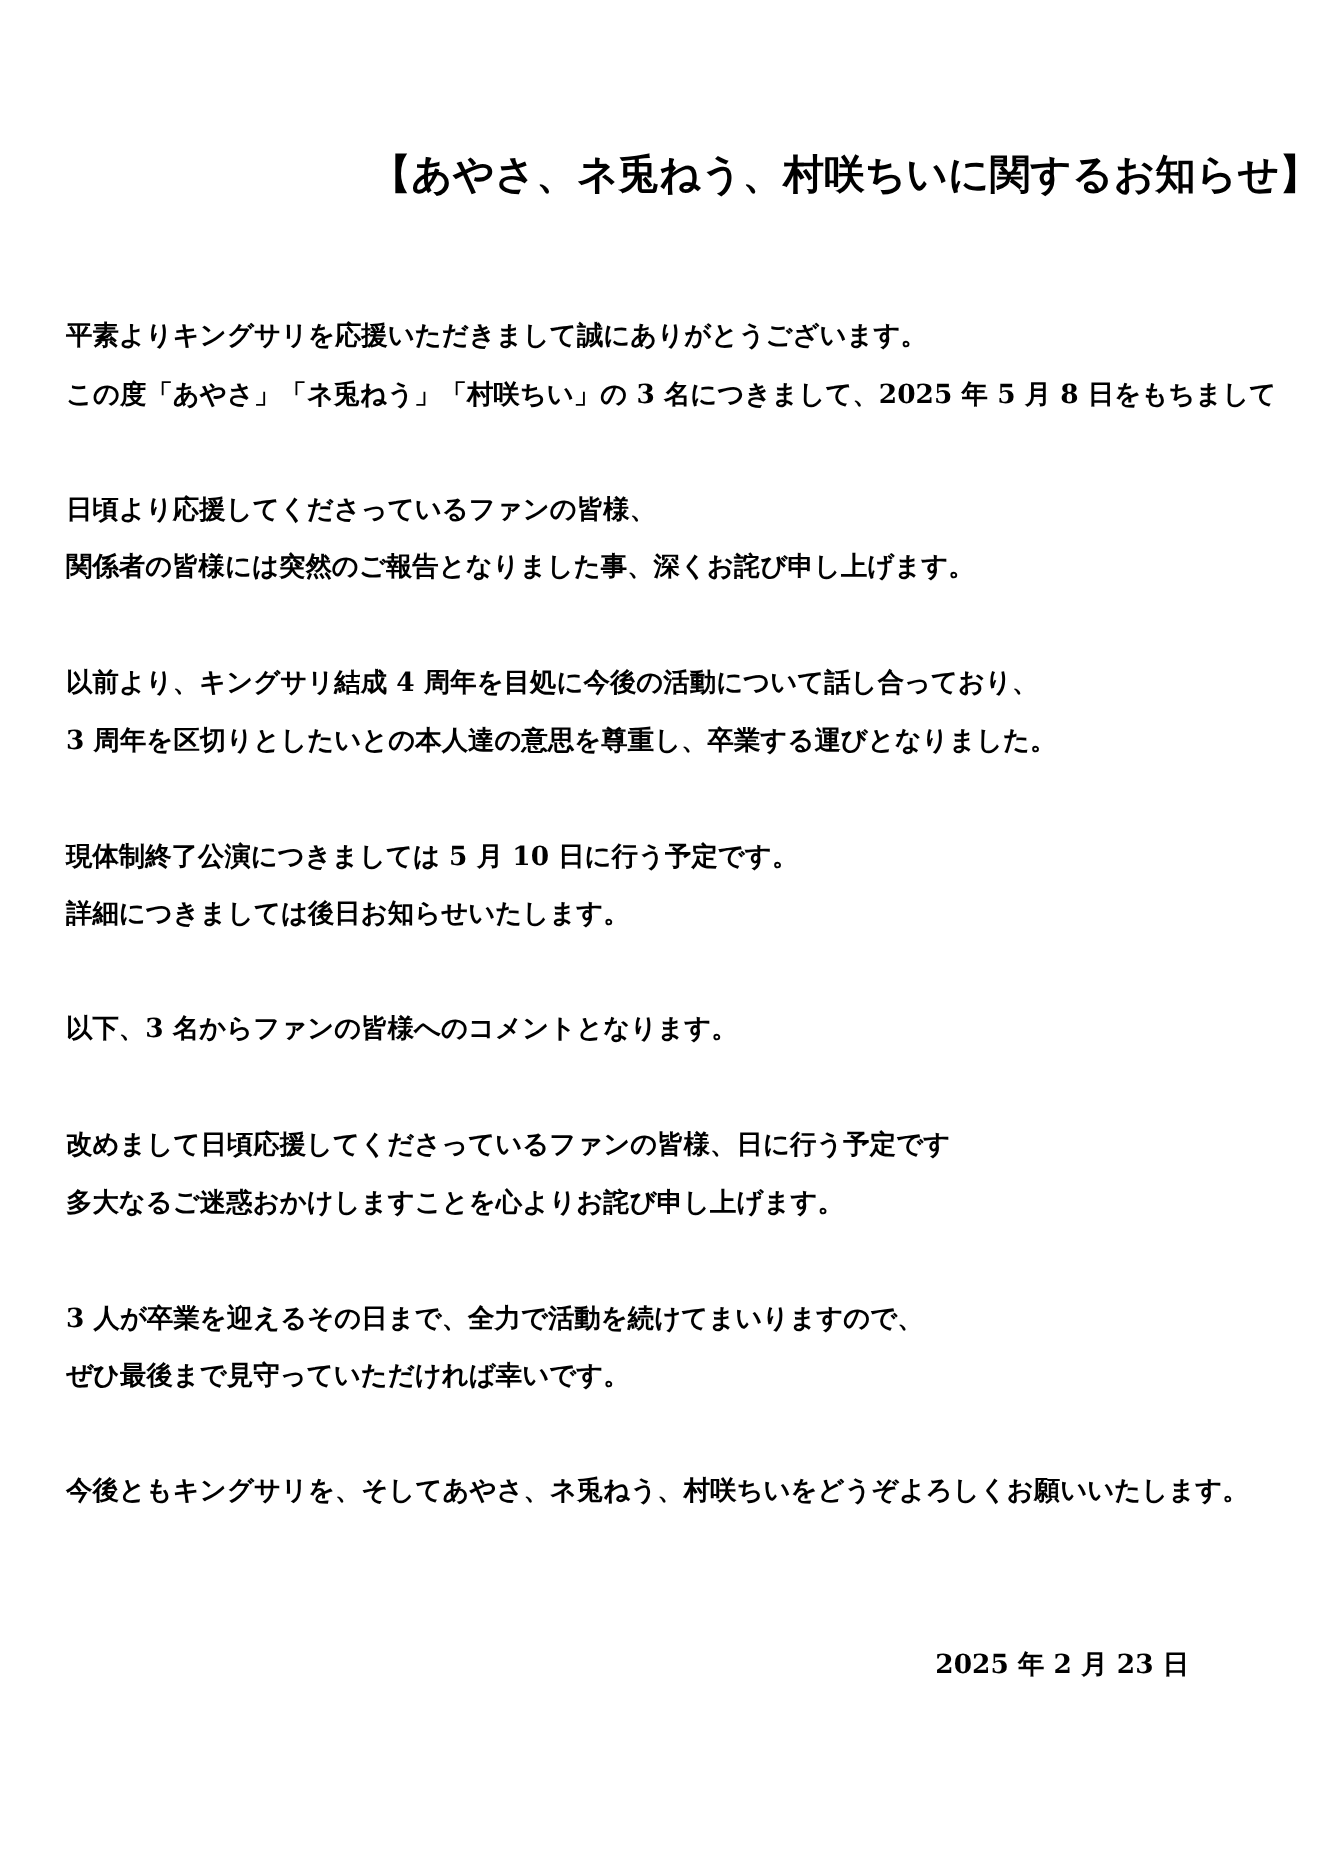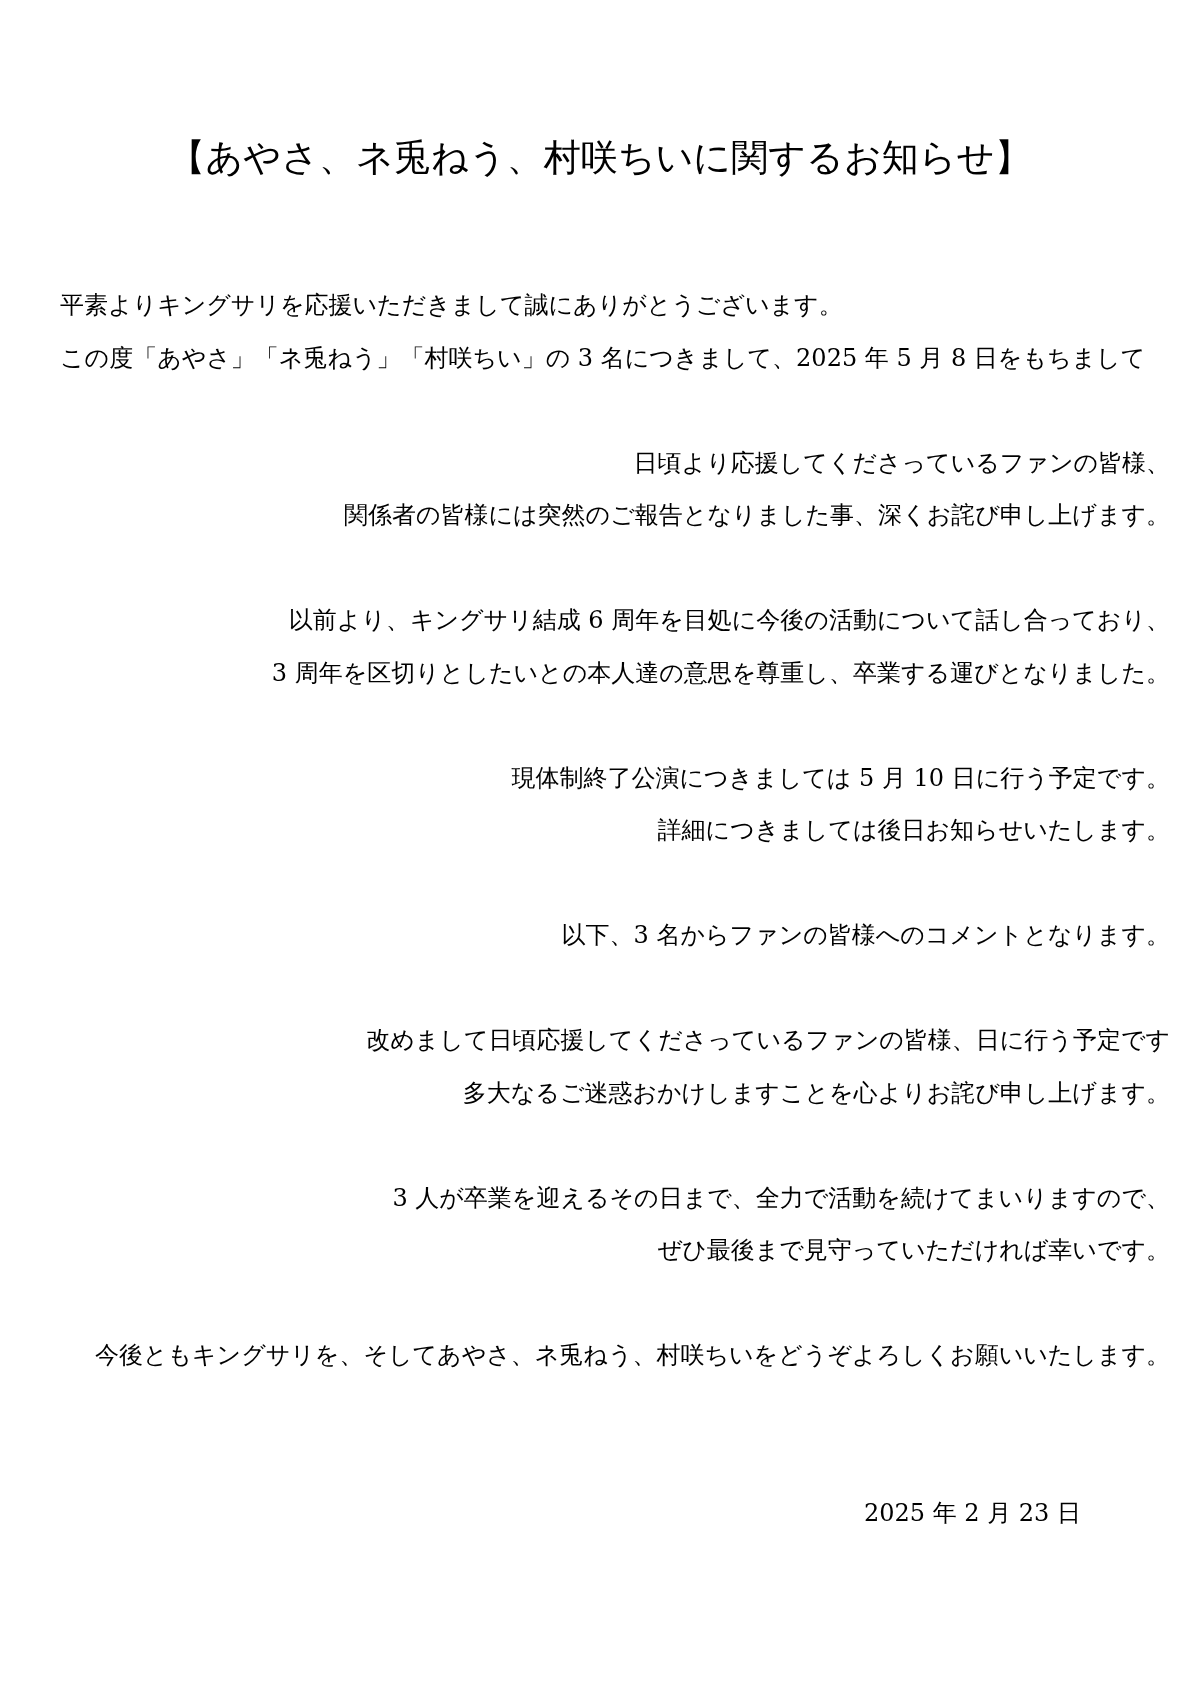--- a/index.html
+++ b/index.html
@@ -13,45 +13,45 @@
     height: 1697px;
     background: #ffffff;
     color: #000000;
     font-family: "DejaVu Serif", "Liberation Serif", serif;
     overflow: hidden;
   }
   .title {
     margin: 0;
     padding-top: 128px;
     font-size: 37px;
-    font-weight: 400;
+    font-weight: 700;
     line-height: 60px;
-    text-align: center;
+    text-align: right;
     white-space: nowrap;
     letter-spacing: 0px;
   }
   .content {
     padding-left: 60px;
     padding-right: 30px;
     font-size: 24px;
     line-height: 52.5px;
   }
   .para {
     margin: 0;
   }
   .para:first-child {
     margin-top: 91px;
   }
   .para + .para {
     margin-top: 52.5px;
-    text-align: right;
   }
   .line {
     display: block;
     white-space: nowrap;
+    font-weight: bold;
   }
   .footer {
     margin-top: 105px;
     padding-right: 119px;
     font-size: 24px;
     line-height: 52.5px;
     text-align: right;
   }
 </style>
 </head>
@@ -67,21 +67,21 @@
       <span class="line">平素よりキングサリを応援いただきまして誠にありがとうございます。</span>
       <span class="line">この度「あやさ」「ネ兎ねう」「村咲ちい」の 3 名につきまして、2025 年 5 月 8 日をもちまして</span>
     </p>
 
     <p class="para">
       <span class="line">日頃より応援してくださっているファンの皆様、</span>
       <span class="line">関係者の皆様には突然のご報告となりました事、深くお詫び申し上げます。</span>
     </p>
 
     <p class="para">
-      <span class="line">以前より、キングサリ結成 6 周年を目処に今後の活動について話し合っており、</span>
+      <span class="line">以前より、キングサリ結成 4 周年を目処に今後の活動について話し合っており、</span>
       <span class="line">3 周年を区切りとしたいとの本人達の意思を尊重し、卒業する運びとなりました。</span>
     </p>
 
     <p class="para">
       <span class="line">現体制終了公演につきましては 5 月 10 日に行う予定です。</span>
       <span class="line">詳細につきましては後日お知らせいたします。</span>
     </p>
 
     <p class="para">
       <span class="line">以下、3 名からファンの皆様へのコメントとなります。</span>

